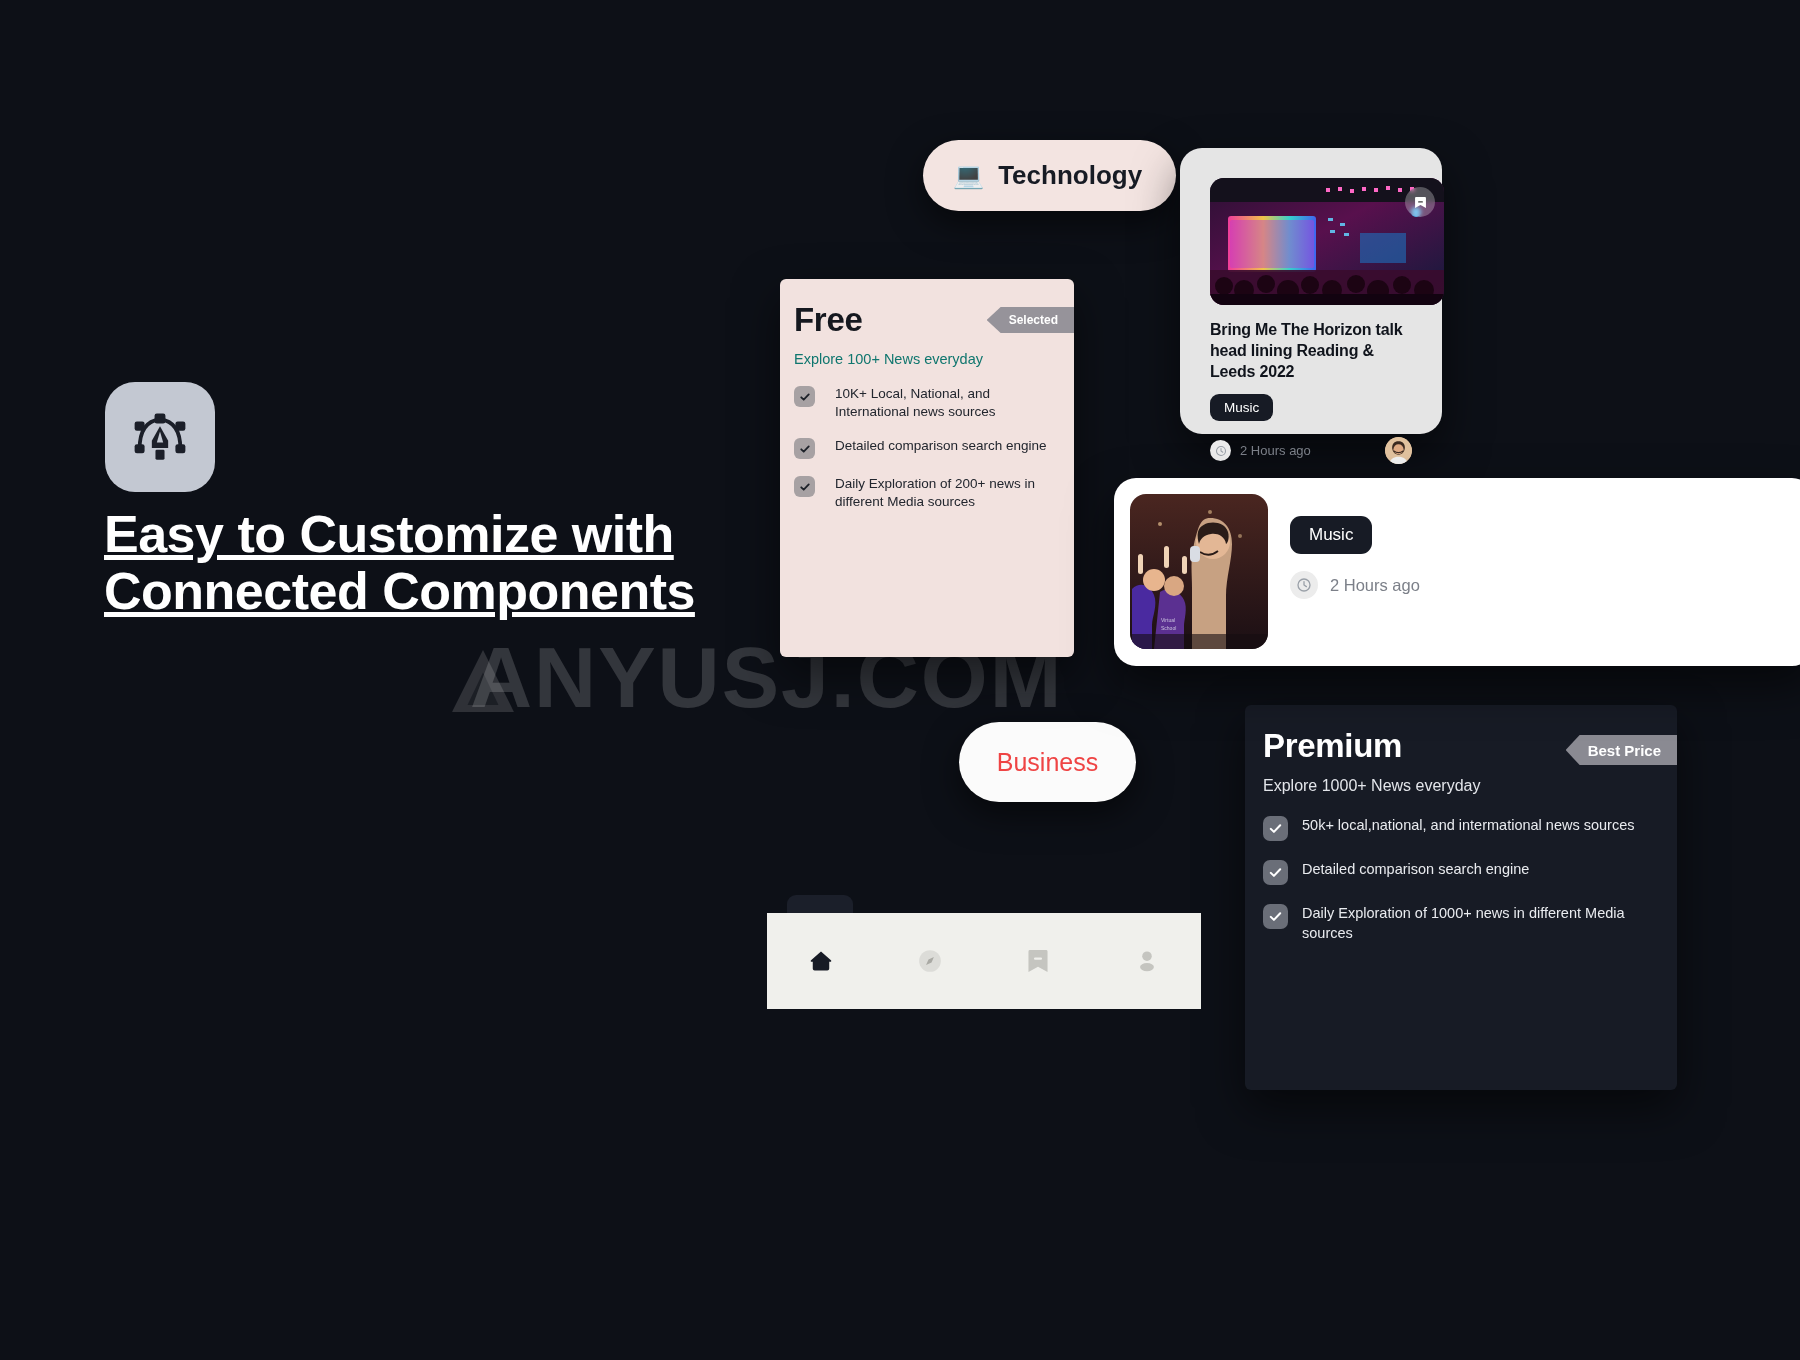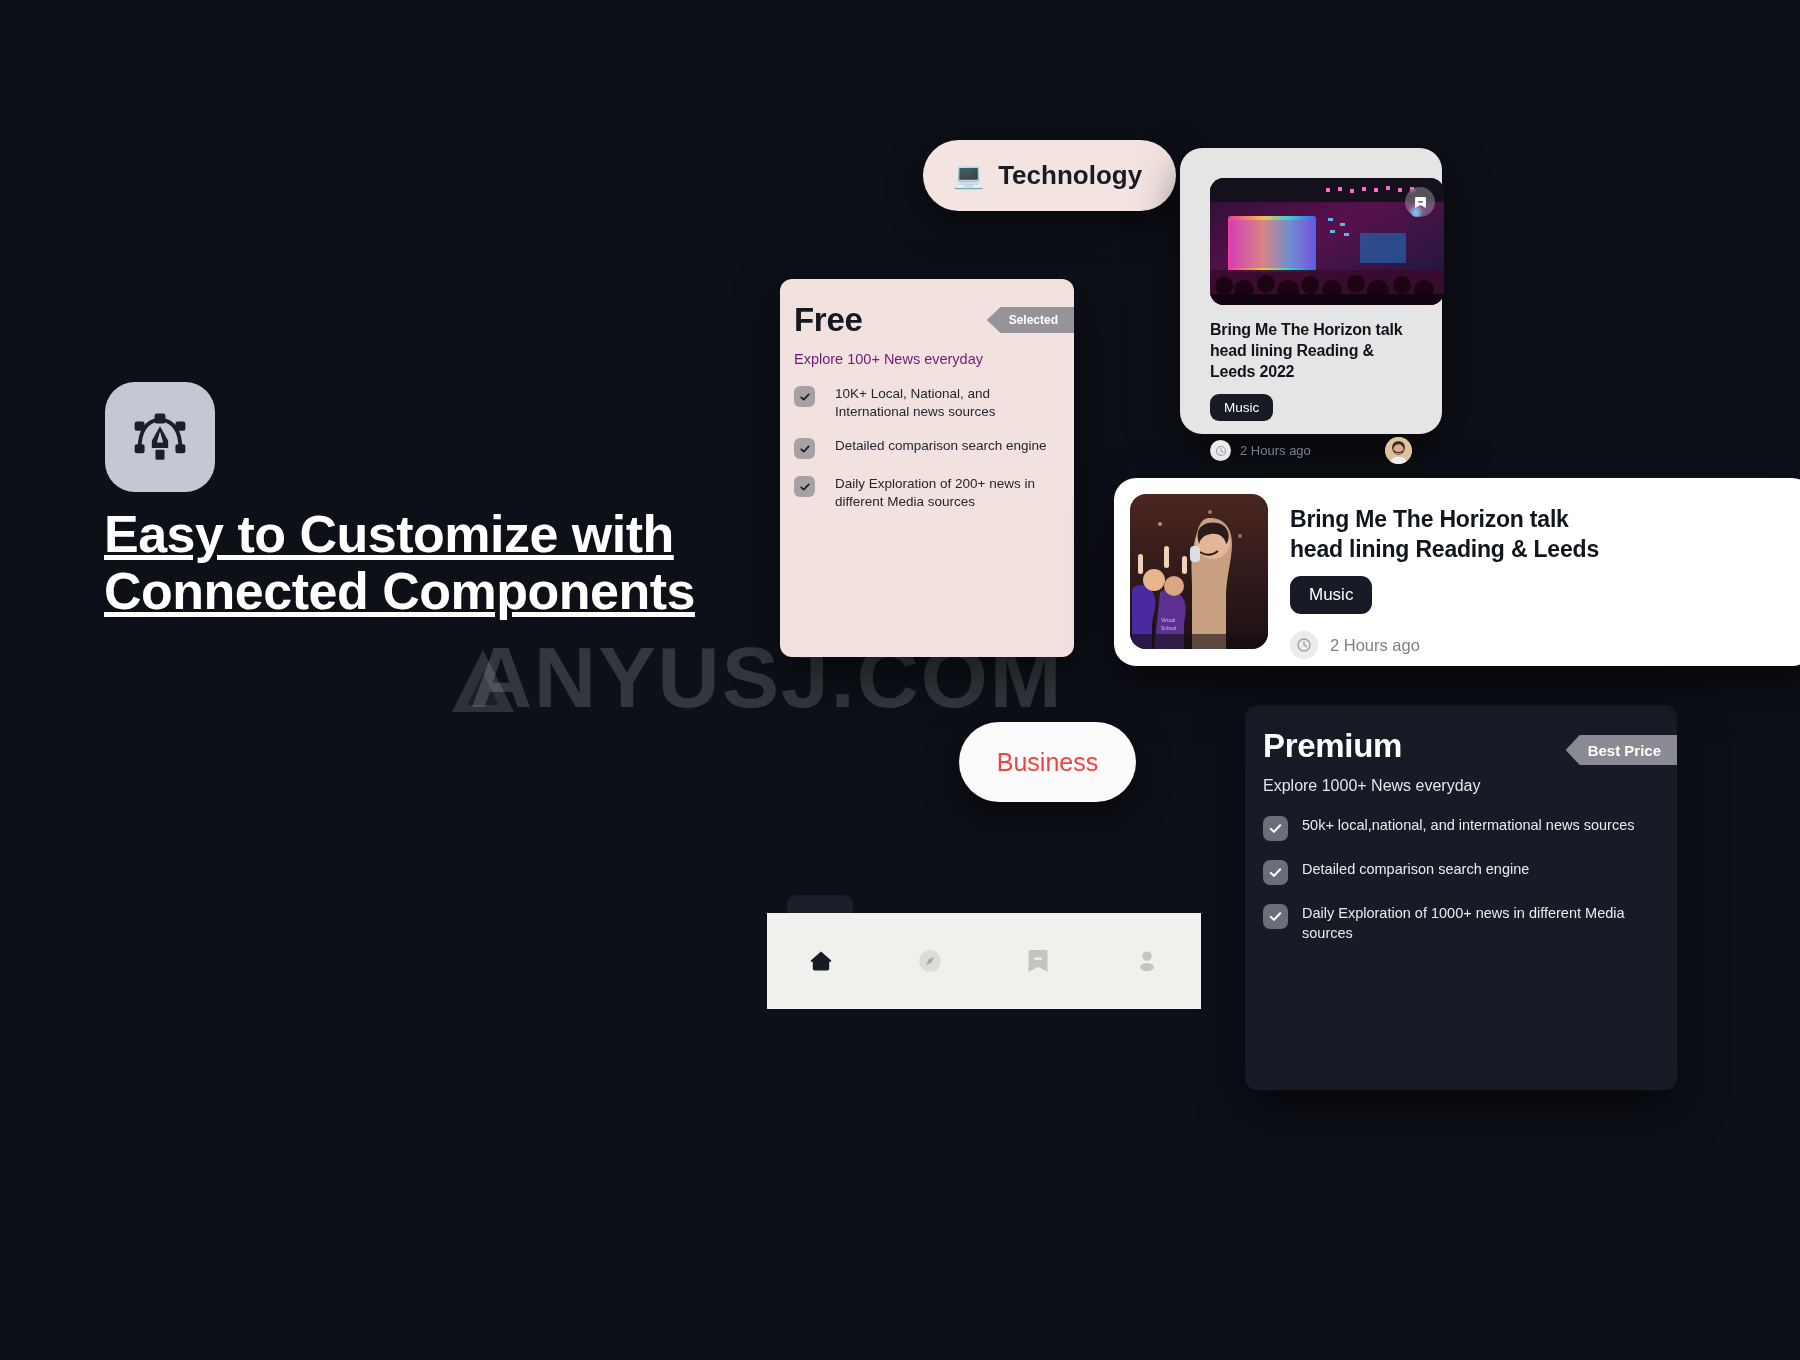--- a/index.html
+++ b/index.html
@@ -75,21 +75,21 @@
     left: 959px; top: 722px;
     width: 177px; height: 80px;
     background: #fbfbfb;
     justify-content: center;
   }
   .pill-business .label { font-size: 25px; font-weight: 500; color: #ef4444; }
 
   
   .plan-card {
     position: absolute;
-    border-radius: 12px;
+    border-radius: 6px;
     overflow: hidden;
   }
   .plan-free {
     left: 780px; top: 279px;
     width: 294px; height: 378px;
     background: #f2e2df;
     box-shadow: 0 18px 46px rgba(0,0,0,0.5);
   }
   .plan-premium {
     left: 1245px; top: 705px;
@@ -115,21 +115,21 @@
     background: #96939a;
     color: #fff;
     font-size: 12px; font-weight: 700;
     display: flex; align-items: center;
     padding: 0 16px 0 22px;
     clip-path: polygon(14px 0, 100% 0, 100% 100%, 14px 100%, 0 50%);
   }
   .plan-premium .ribbon { background: #8a8a92; top: 30px; height: 30px; font-size: 15px; }
 
   .plan-sub { font-size: 14.5px; }
-  .plan-free .plan-sub { color: #701a75; margin: 12px 0 4px 14px; }
+  .plan-free .plan-sub { color: #0f766e; margin: 12px 0 4px 14px; }
   .plan-premium .plan-sub { color: #e3e5ea; margin: 12px 0 0 18px; font-size: 16px; }
 
   .feature-list { margin-top: 18px; }
   .plan-free .feature-list { margin-left: 14px; padding-right: 14px; }
   .plan-premium .feature-list { margin-left: 18px; padding-right: 22px; margin-top: 20px; }
 
   .feature {
     display: flex; align-items: flex-start; gap: 20px;
     margin-bottom: 16px;
   }
@@ -464,24 +464,20 @@
           <rect x="8" y="60" width="5" height="20" rx="2.5"></rect>
           <rect x="34" y="52" width="5" height="22" rx="2.5"></rect>
           <rect x="52" y="62" width="5" height="18" rx="2.5"></rect>
         </g>
         <text x="31" y="128" font-family="Liberation Sans" font-size="5" fill="#c9c2de">Virtual</text>
         <text x="31" y="136" font-family="Liberation Sans" font-size="5" fill="#c9c2de">School</text>
         <rect x="0" y="140" width="138" height="15" fill="#150d10" opacity="0.6"></rect>
       </svg>
     </div>
     <div class="body">
-      <div class="headline">
-        <div>Bring Me The Horizon talk</div>
-        <div>head lining Reading &amp; Leeds</div>
-      </div>
       <div class="tag">Music</div>
       <div class="meta">
         <span class="clock">
           <svg width="16" height="16" viewBox="0 0 16 16" fill="none" stroke="#9aa0a8" stroke-width="1.3">
             <circle cx="8" cy="8" r="6"></circle>
               <path d="M8 4.6V8l2.4 1.6" stroke-linecap="round"></path>
           </svg>
         </span>
         <span class="meta-time">2 Hours ago</span>
       </div>

